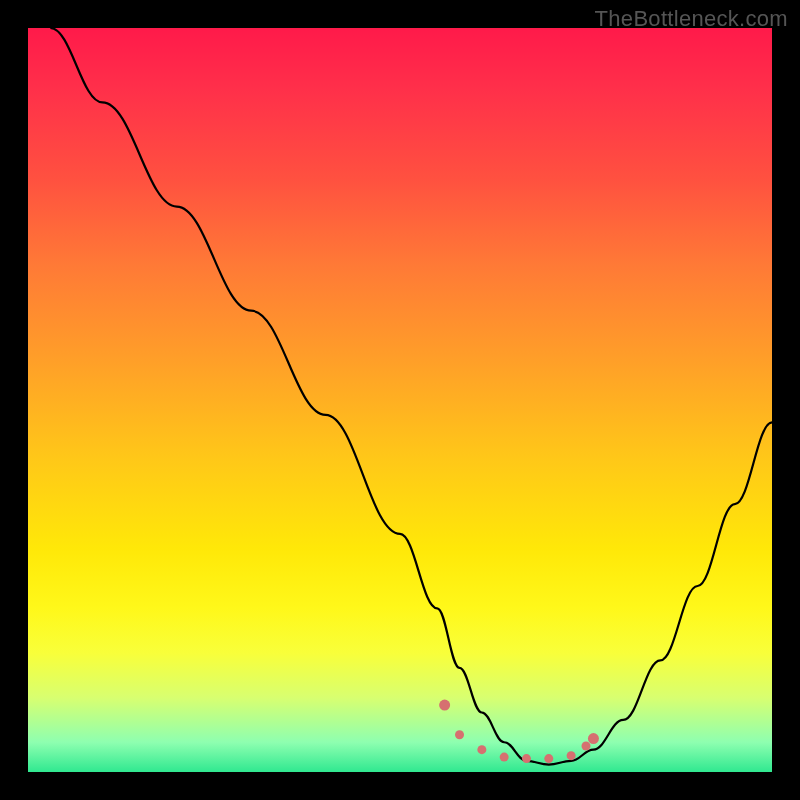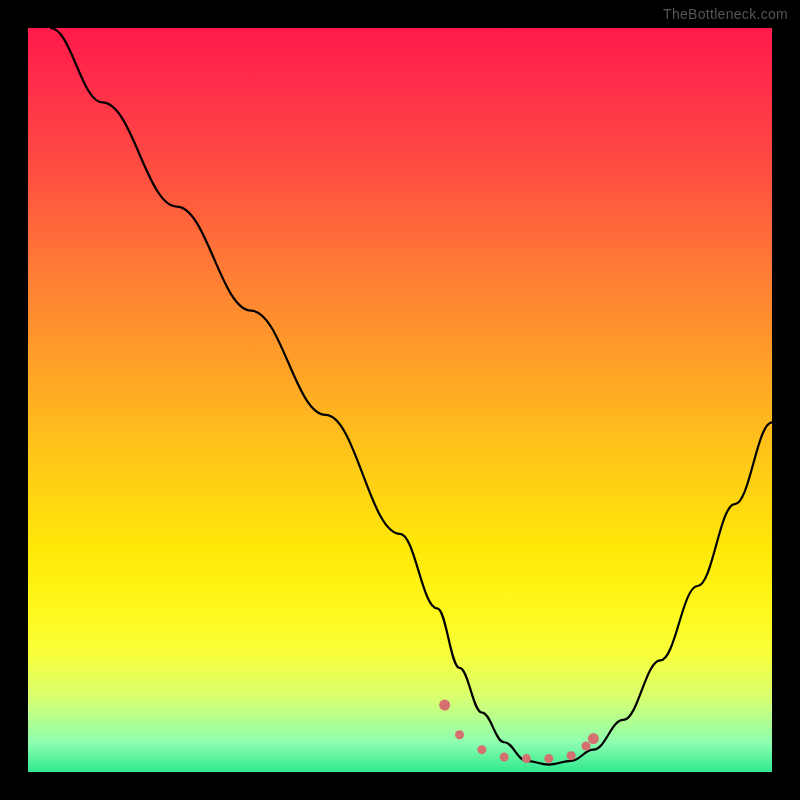--- a/index.html
+++ b/index.html
@@ -1,17 +1,17 @@
 <!DOCTYPE html>
 <html><head>
 <meta charset="utf-8">
 <style>
   * { margin: 0; padding: 0; box-sizing: border-box; }
   body { width: 800px; height: 800px; background: #000; position: relative; font-family: Arial, sans-serif; }
-  .watermark { position: absolute; top: 6px; right: 12px; color: #555; font-size: 14px; font-weight: 500; letter-spacing: 0.3px; z-index: 10; }
+  .watermark { position: absolute; top: 6px; right: 12px; color: #555; font-size: 22px; font-weight: 500; letter-spacing: 0.3px; z-index: 10; }
   .frame { position: absolute; top: 28px; left: 28px; width: 744px; height: 744px; background: #000; }
   .plot-area { position: absolute; top: 0; left: 0; width: 744px; height: 744px; overflow: hidden; }
   .gradient-bg {
     position: absolute; top: 0; left: 0; width: 744px; height: 744px;
     background: linear-gradient(to bottom,
       #ff1a4a 0%,
       #ff2f4a 8%,
       #ff5040 20%,
       #ff7a36 32%,
       #ffa028 45%,

